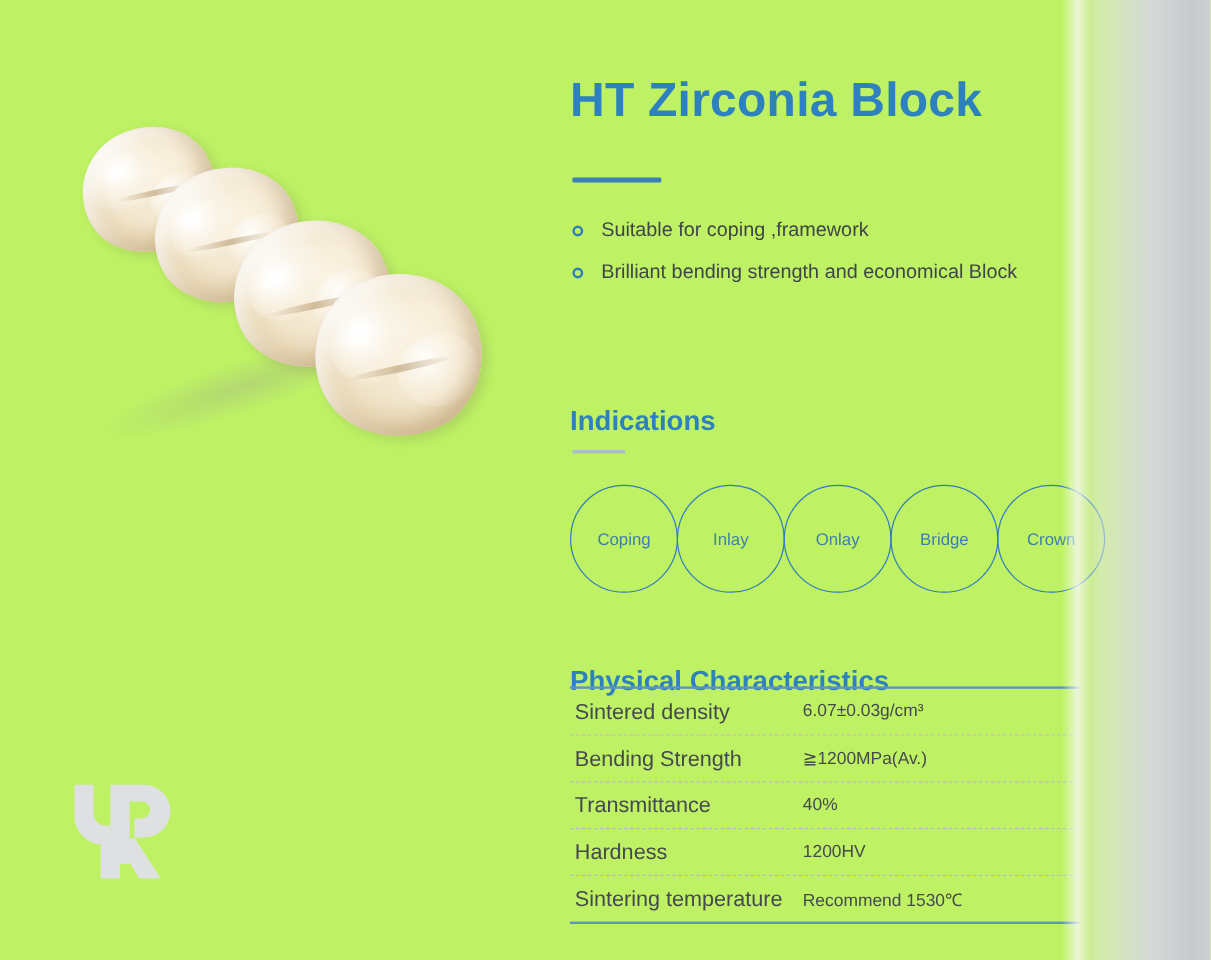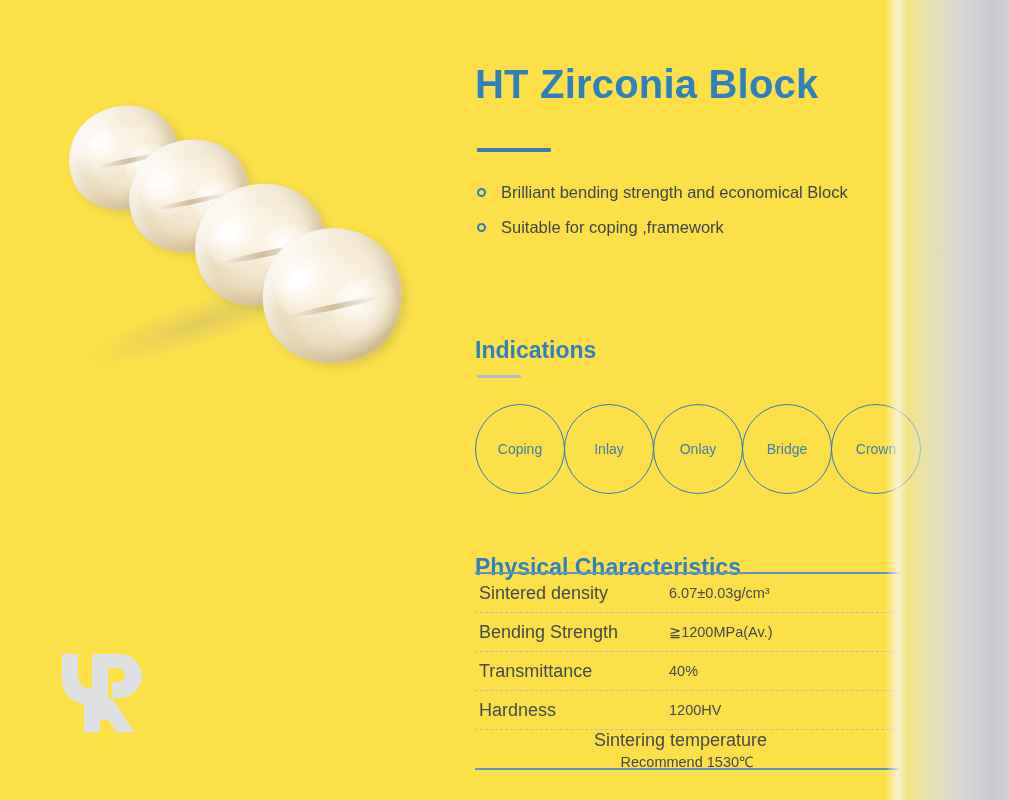--- a/index.html
+++ b/index.html
@@ -4,21 +4,21 @@
 <style>
   html, body {
     margin: 0;
     padding: 0;
     background: #ffffff;
   }
   #page {
     position: relative;
     width: 1009px;
     height: 800px;
-    background: #fde047;
+    background: #bef264;
     overflow: hidden;
     font-family: "Liberation Sans", sans-serif;
   }
 
   
   .edge-shade {
     position: absolute;
     top: 0;
     right: 0;
     width: 118px;
@@ -215,21 +215,20 @@
     border-bottom: 2.5px solid #5b93c4;
   }
   .spec-row {
     display: flex;
     align-items: center;
     height: 38px;
     border-bottom: 1px dashed #b9bcbf;
   }
   .spec-row:last-child {
     border-bottom: none;
-    flex-direction: column;
   }
   .spec-label {
     width: 190px;
     padding-left: 4px;
     font-size: 18px;
     color: #44494d;
   }
   .spec-value {
     font-size: 14.5px;
     color: #44494d;
@@ -284,25 +283,25 @@
   </div>
 
   <div class="content">
 
     <div class="title">HT Zirconia Block</div>
     <div class="title-rule"></div>
 
     <div class="features">
       <div class="feature">
         <span class="bullet-ring"></span>
-        <span>Brilliant bending strength and economical Block</span>
+        <span>Suitable for coping ,framework</span>
       </div>
       <div class="feature">
         <span class="bullet-ring"></span>
-        <span>Suitable for coping ,framework</span>
+        <span>Brilliant bending strength and economical Block</span>
       </div>
     </div>
 
     <div class="heading heading-indications">Indications</div>
     <div class="rule-indications"></div>
 
     <div class="circles">
       <div class="ind-circle" style="left:0px;">
         <span>Coping</span>
       </div>

